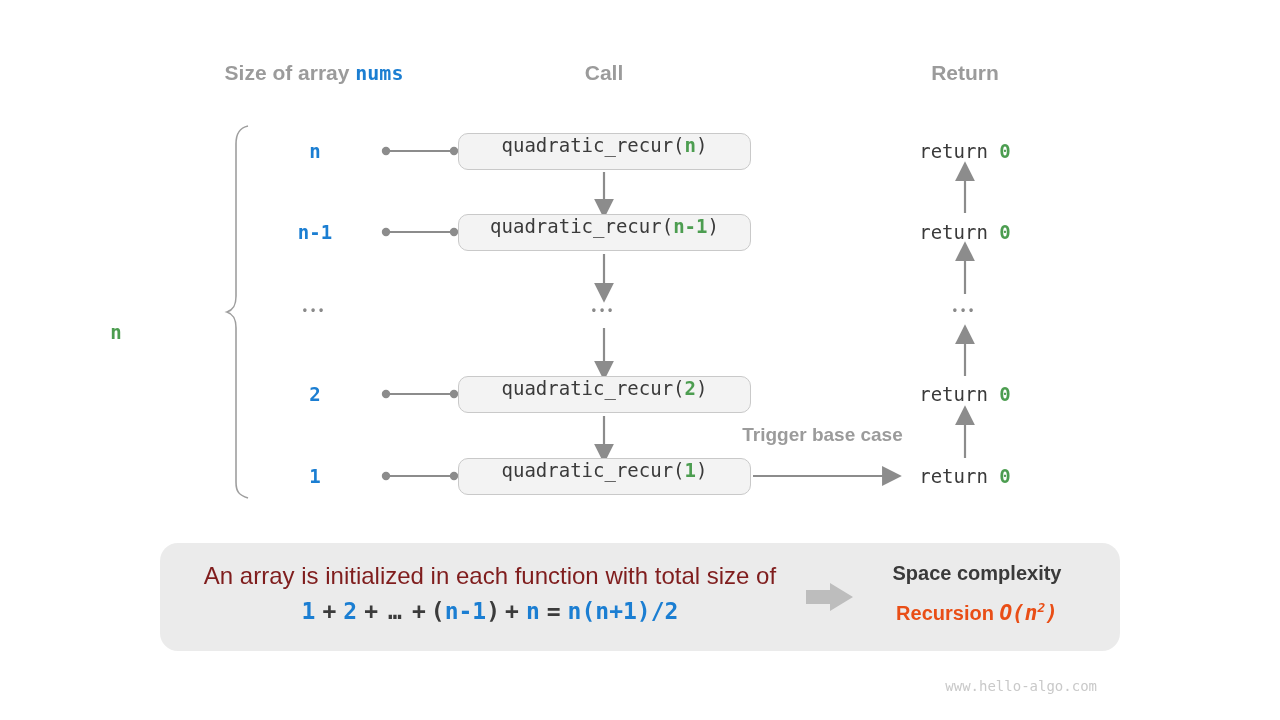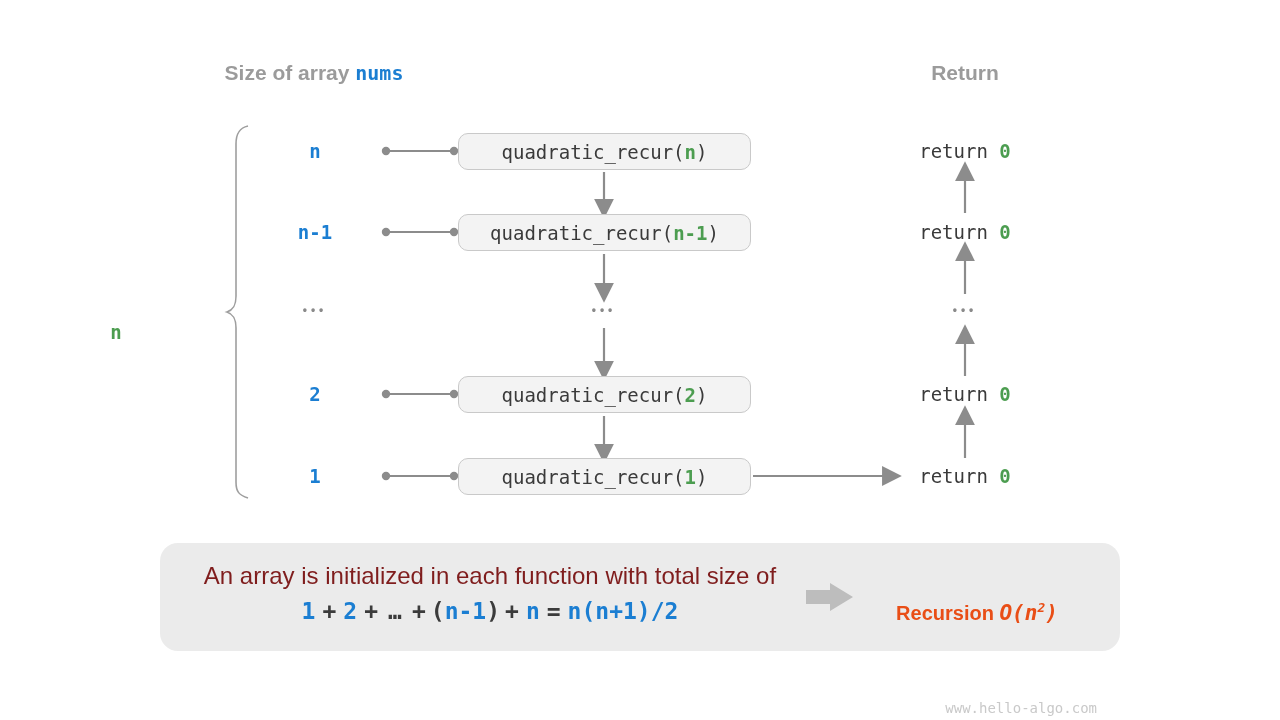--- a/index.html
+++ b/index.html
@@ -27,21 +27,21 @@
 
   
   .size-label{left:265px;width:100px;text-align:center;font-family:"DejaVu Sans Mono",monospace;
               font-weight:bold;font-size:19px;color:#1b7ed2;height:26px;line-height:26px;z-index:2;}
   .sl-1{top:138px;} .sl-2{top:219px;} .sl-4{top:381px;} .sl-5{top:463px;}
 
   
   .call-box{
     left:458px;width:293px;height:37px;border-radius:10px;
     background:#f3f3f3;border:1.5px solid #c9c9c9;box-sizing:border-box;
-    display:flex;align-items:center;justify-content:center;
+    display:flex;align-items:flex-start;justify-content:center;
     font-family:"DejaVu Sans Mono",monospace;font-size:19px;color:#3a3a3a;z-index:2;
     white-space:pre;
   }
   .cb-1{top:133px;} .cb-2{top:214px;} .cb-4{top:376px;} .cb-5{top:458px;}
   .arg{color:#4c9d50;font-weight:bold;}
 
   
   .return-label{left:865px;width:200px;text-align:center;font-family:"DejaVu Sans Mono",monospace;
                 font-size:19px;color:#3a3a3a;height:26px;line-height:26px;z-index:2;white-space:pre;}
   .rl-1{top:138px;} .rl-2{top:219px;} .rl-4{top:381px;} .rl-5{top:463px;}
@@ -67,21 +67,21 @@
   .f-dark{color:#3b3b3b;margin:0 5px;}
   .f-tight{margin:0 0;}
   .space-title{left:867px;width:220px;top:562px;text-align:center;font-weight:bold;
                font-size:20px;color:#3a3a3a;z-index:2;}
   .quad-line{left:867px;width:220px;top:600px;text-align:center;font-weight:bold;
              font-size:20px;color:#e94e16;z-index:2;white-space:pre;}
   .quad-o{font-family:"DejaVu Sans Mono",monospace;font-size:21px;font-style:italic;}
   .quad-o sup{font-size:13px;}
 
   .watermark{right:36px;top:678px;font-family:"DejaVu Sans Mono",monospace;
-             font-size:14px;color:#c9c9c9;z-index:2;margin-top:22px;}
+             font-size:14px;color:#c9c9c9;z-index:2;}
 
   svg.overlay{position:absolute;left:0;top:0;z-index:1;pointer-events:none;}
 </style>
 </head>
 <body>
 
 <div class="stage">
 
   <svg class="overlay" width="1280" height="720" viewBox="0 0 1280 720">
     <defs>
@@ -121,20 +121,21 @@
       <line x1="965" y1="294" x2="965" y2="257" marker-end="url(#ah)"></line>
       <line x1="965" y1="213" x2="965" y2="177" marker-end="url(#ah)"></line>
     </g>
 
     <line x1="753" y1="476" x2="886" y2="476" stroke="#8c8c8c" stroke-width="2.2" marker-end="url(#ah)"></line>
 
     <polygon points="806,590 830,590 830,583 853,597 830,611 830,604 806,604" fill="#bdbdbd"></polygon>
   </svg>
 
   <div class="abs col-header hdr-size"><span>Size of array </span><span class="hdr-code">nums</span></div>
+  <div class="abs col-header hdr-call">Call</div>
   <div class="abs col-header hdr-return">Return</div>
 
   <div class="abs rec-n">n</div>
 
   <div class="abs size-label sl-1">n</div>
   <div class="abs call-box cb-1"><span>quadratic_recur(</span><span class="arg">n</span><span>)</span></div>
   <div class="abs return-label rl-1"><span>return </span><span class="ret-val">0</span></div>
 
   <div class="abs size-label sl-2">n-1</div>
   <div class="abs call-box cb-2"><span>quadratic_recur(</span><span class="arg">n-1</span><span>)</span></div>
@@ -145,35 +146,37 @@
   <div class="abs dots dots-return">•••</div>
 
   <div class="abs size-label sl-4">2</div>
   <div class="abs call-box cb-4"><span>quadratic_recur(</span><span class="arg">2</span><span>)</span></div>
   <div class="abs return-label rl-4"><span>return </span><span class="ret-val">0</span></div>
 
   <div class="abs size-label sl-5">1</div>
   <div class="abs call-box cb-5"><span>quadratic_recur(</span><span class="arg">1</span><span>)</span></div>
   <div class="abs return-label rl-5"><span>return </span><span class="ret-val">0</span></div>
 
+  <div class="abs trigger">Trigger base case</div>
 
   <div class="abs panel"></div>
   <div class="abs panel-line1">An array is initialized in each function with total size of</div>
   <div class="abs formula">
     <span class="f-blue">1</span>
     <span class="f-dark">+</span>
     <span class="f-blue">2</span>
     <span class="f-dark">+</span>
     <span class="f-dark">…</span>
     <span class="f-dark">+</span>
     <span class="f-dark f-tight">(</span>
     <span class="f-blue f-tight">n-1</span>
     <span class="f-dark f-tight">)</span>
     <span class="f-dark">+</span>
     <span class="f-blue">n</span>
     <span class="f-dark">=</span>
     <span class="f-blue">n(n+1)/2</span>
   </div>
+  <div class="abs space-title">Space complexity</div>
   <div class="abs quad-line"><span>Recursion </span><span class="quad-o"><span>O(n</span><sup>2</sup><span>)</span></span></div>
 
   <div class="abs watermark">www.hello-algo.com</div>
 
 </div>
 
 </body></html>

